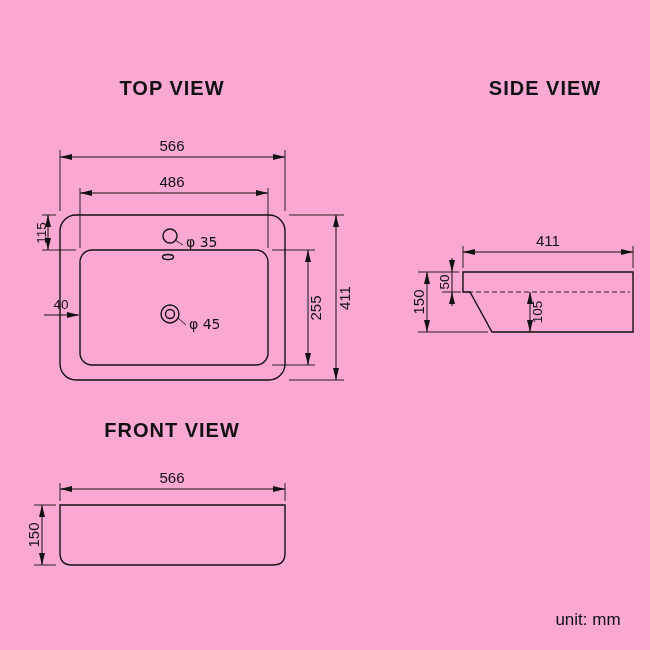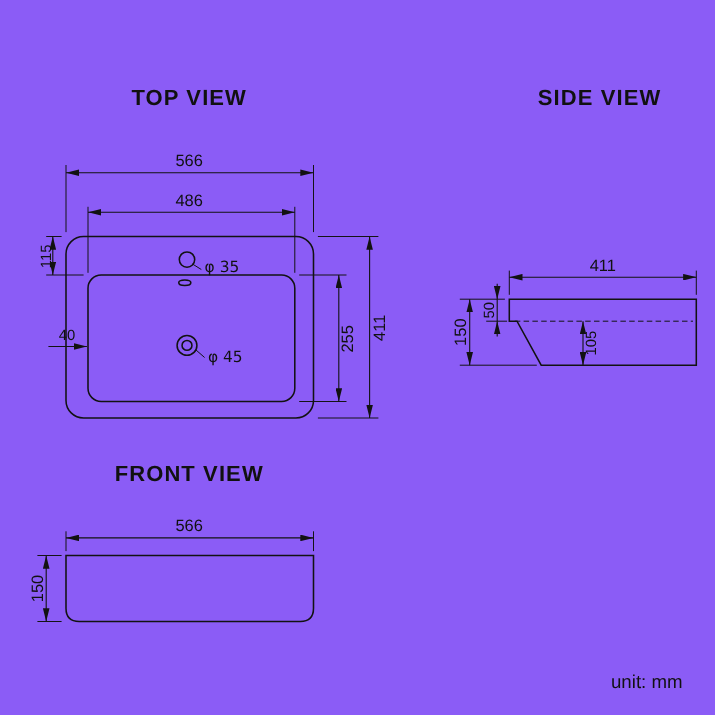--- a/index.html
+++ b/index.html
@@ -5,21 +5,21 @@
   html, body {
     margin: 0;
     padding: 0;
     background: #ffffff;
     font-family: "Liberation Sans", "DejaVu Sans", sans-serif;
   }
   #stage {
     position: relative;
     width: 650px;
     height: 650px;
-    background: #8b5cf6;
+    background: #f9a8d4;
     overflow: hidden;
   }
   svg { display: block; }
   .obj  { fill: none; stroke: #121212; stroke-width: 1.4; }
   .dim  { fill: none; stroke: #121212; stroke-width: 1; }
   .ext  { fill: none; stroke: #121212; stroke-width: 0.9; }
   .hid  { fill: none; stroke: #121212; stroke-width: 0.9; stroke-dasharray: 5 3; }
   .title  { font-family: "Liberation Sans", "DejaVu Sans", sans-serif; font-size: 20px; font-weight: bold; fill: #111; text-anchor: middle; letter-spacing: 1px; }
   .dimtxt { font-family: "Liberation Sans", "DejaVu Sans", sans-serif; font-size: 15px; fill: #111; text-anchor: middle; }
   .dimtxt-sm { font-family: "Liberation Sans", "DejaVu Sans", sans-serif; font-size: 13.5px; fill: #111; text-anchor: middle; }

